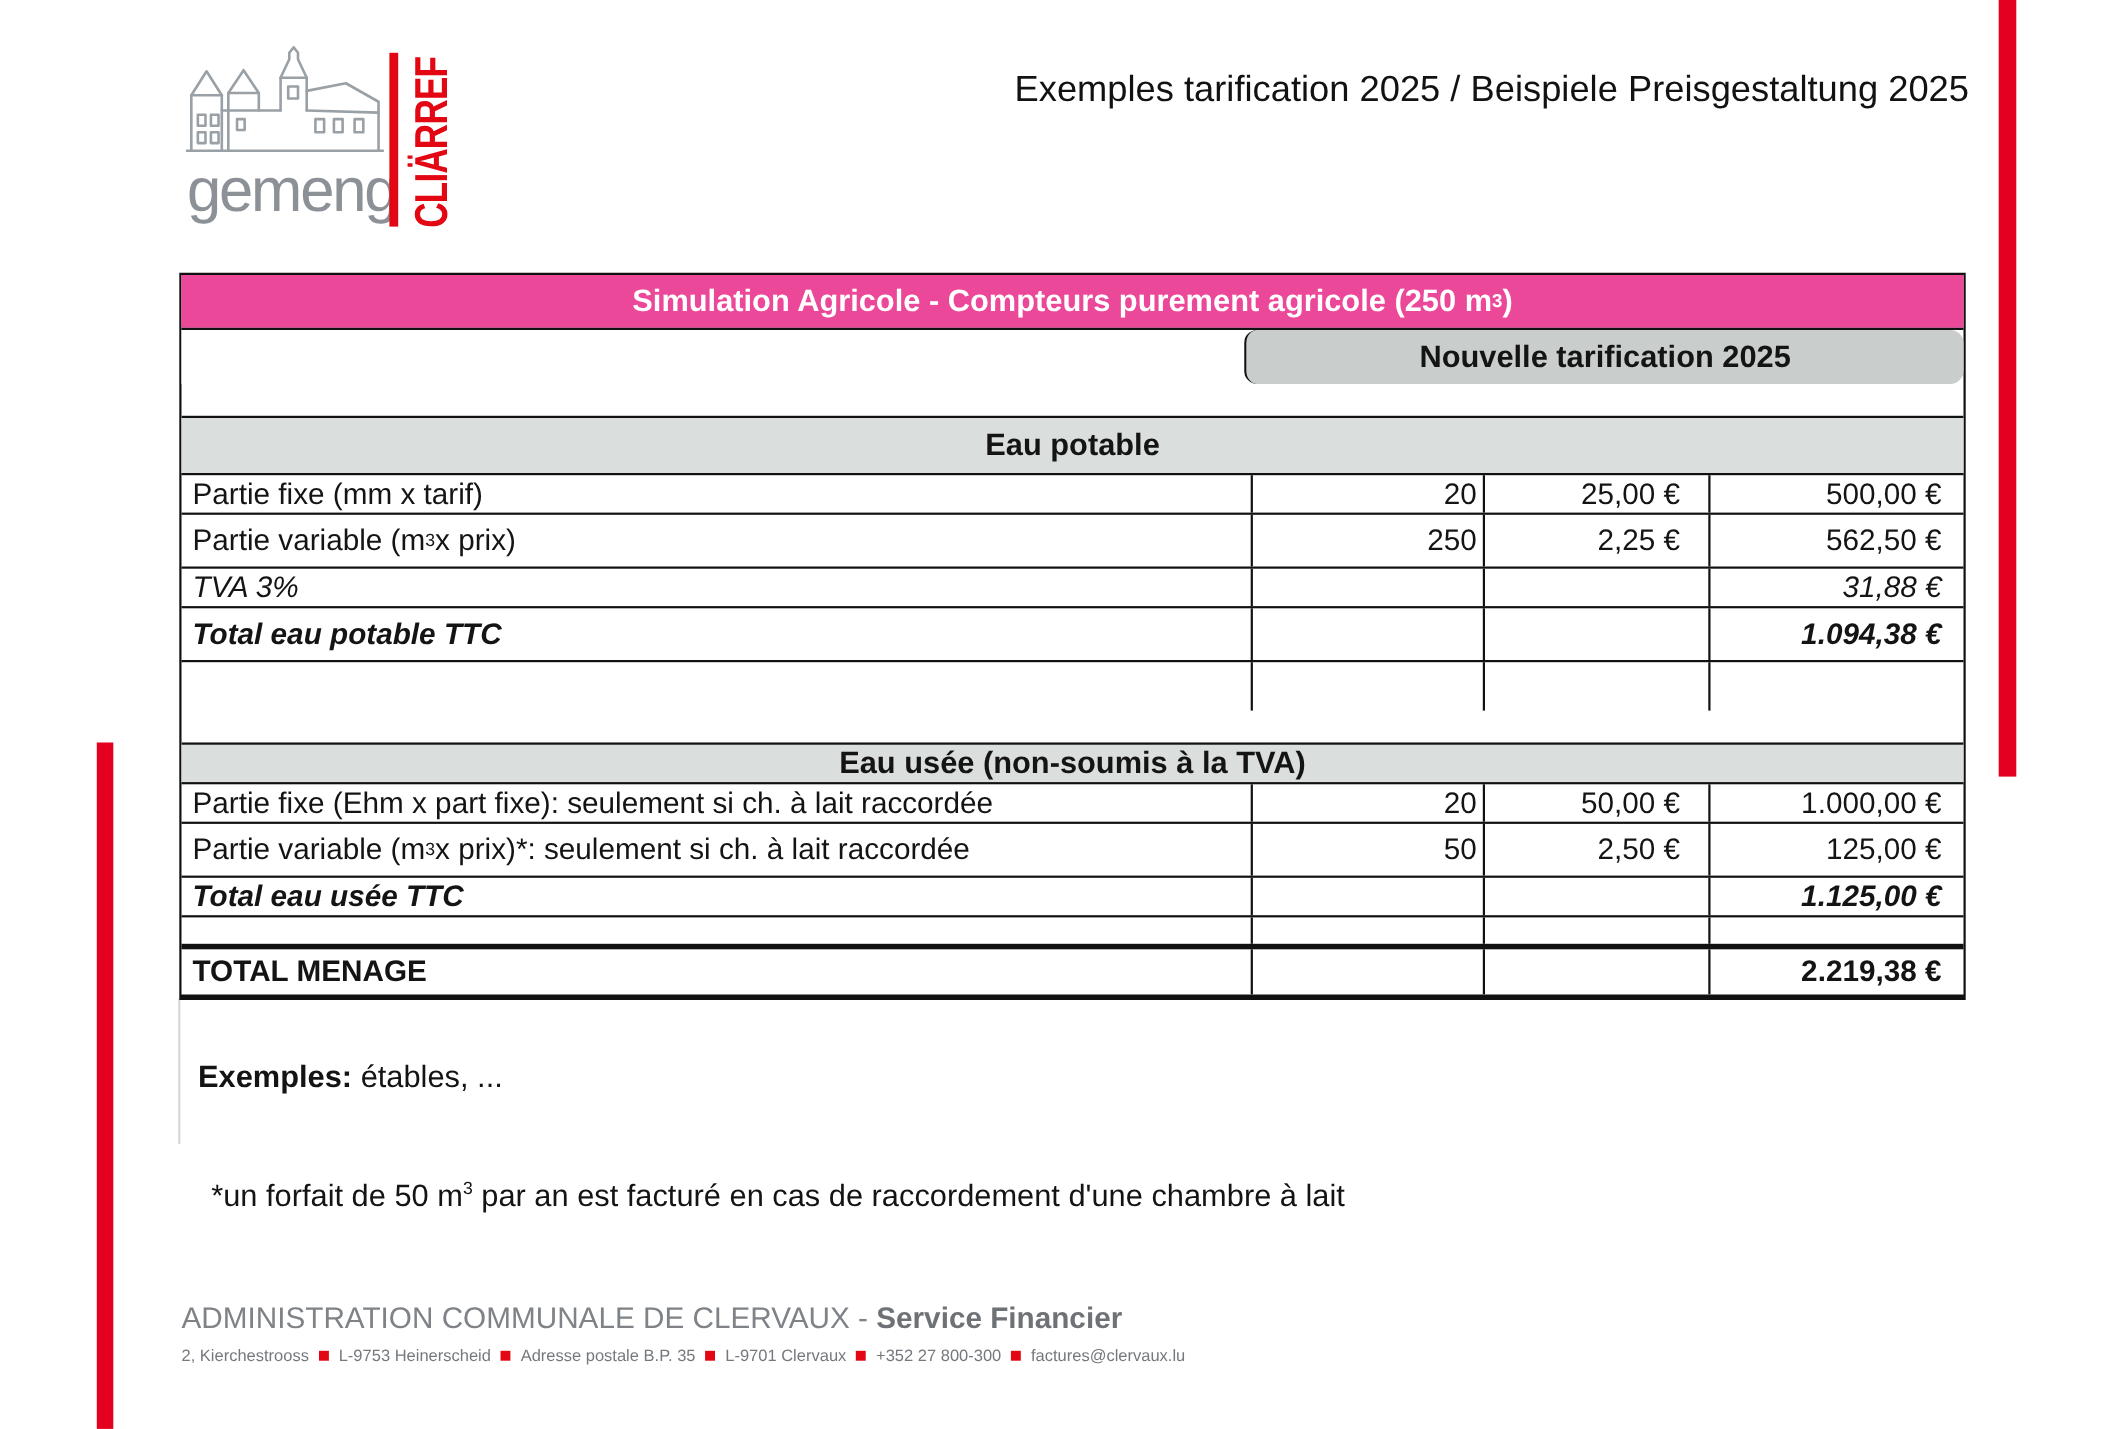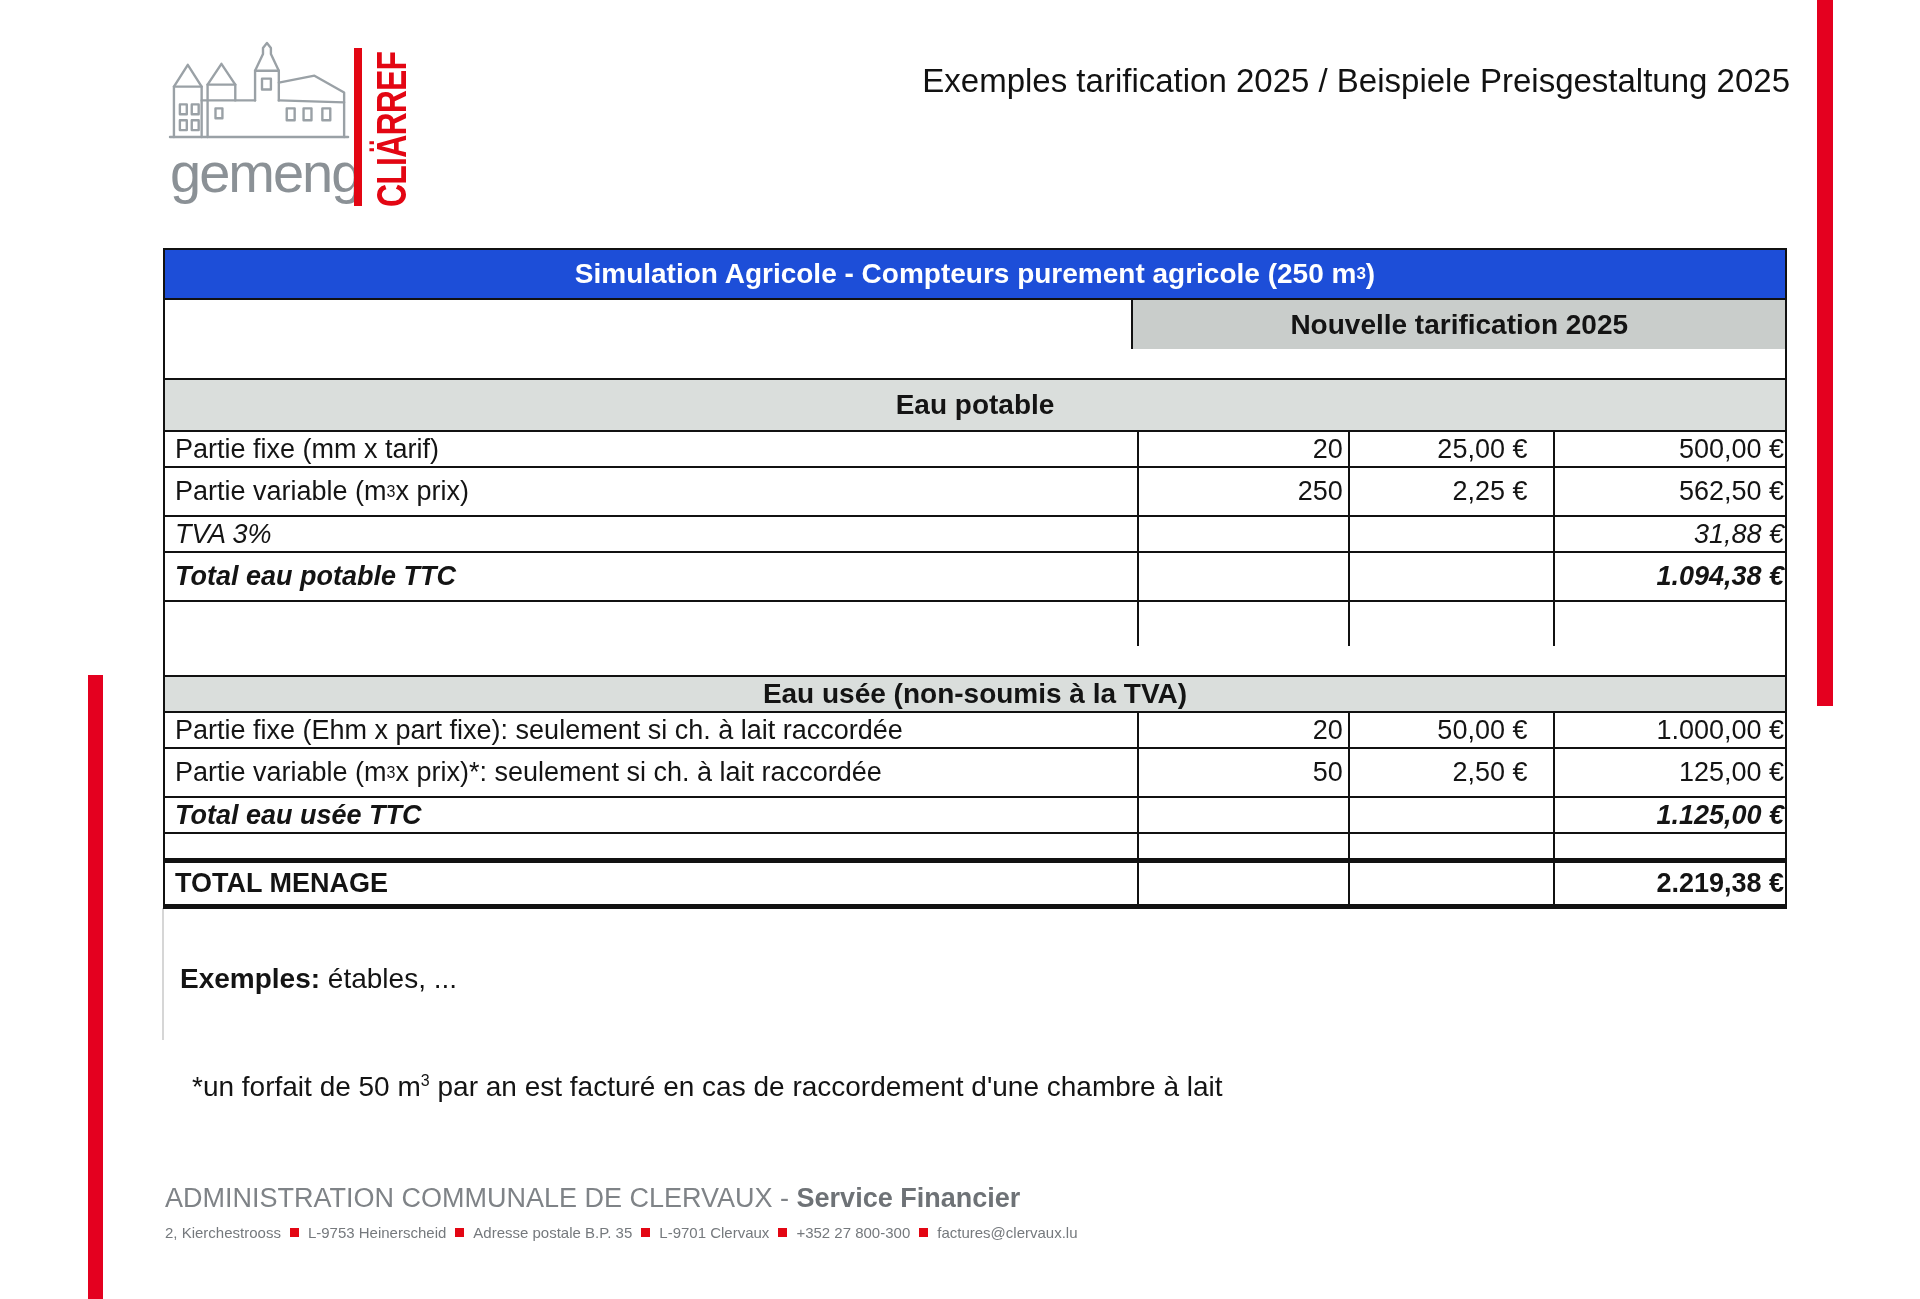--- a/index.html
+++ b/index.html
@@ -27,29 +27,29 @@
 
   
   .tbl { position:absolute; left:163px; top:248px; width:1624px;
          border:2px solid #111; border-bottom:5px solid #111; background:#fff; }
   .t-row { display:flex; width:100%; border-top:2px solid #111; }
   .t-row:first-child { border-top:none; }
   .cell { display:flex; align-items:center; font-size:27px; overflow:hidden; }
   .c-label { width:59.66%; padding-left:10px; justify-content:flex-start; }
   .c-qty   { width:13.12%; padding-right:5px;  justify-content:flex-end; border-left:2px solid #111;margin-left:14px; }
   .c-unit  { width:12.80%; padding-right:26px; justify-content:flex-end; border-left:2px solid #111; }
-  .c-total { width:14.42%; padding-right:1px; justify-content:flex-end; border-left:2px solid #111; }
+  .c-total { width:14.42%; padding-right:20px; justify-content:flex-end; border-left:2px solid #111; }
   .c-full  { width:100%; justify-content:center; font-weight:bold; font-size:28px; }
-  .r-title { height:48px; background:#1d4ed8; }
+  .r-title { height:48px; background:#ec4899; }
   .r-title .c-full { color:#ffffff; }
   .r-title .c-full sup { font-size:17px; }
   .r-colhead { height:51px; }
   .r-colhead .c-head-left { width:59.66%; background:#ffffff; }
   .r-colhead .c-head-band { width:40.34%; background:#c9cdcb; justify-content:center;
-                            font-weight:bold; font-size:28px; border-left:2px solid #111; }
+                            font-weight:bold; font-size:28px; border-left:2px solid #111;border-radius:12px; }
   .r-section { background:#dadedc;margin-top:29px; }
   .h52{height:52px;} .h49{height:49px;}
   .h48{height:36px;} .h46{height:46px;} .h26{height:26px;}
   .r-italic .cell { font-style:italic; }
   .r-total .cell  { font-style:italic; font-weight:bold; }
   .r-grand { border-top:5px solid #111 !important; }
   .r-grand .cell { font-weight:bold; }
   sup { font-size:16px; line-height:0; vertical-align:super; }
 
   

